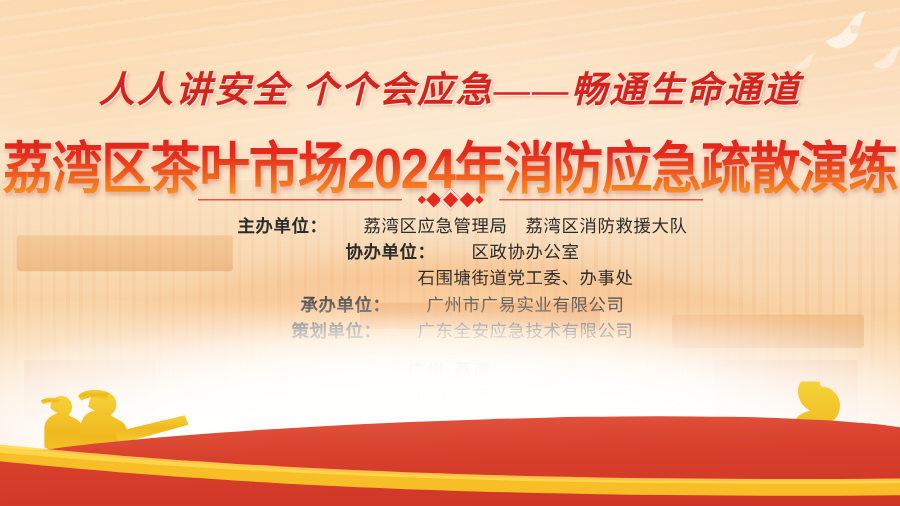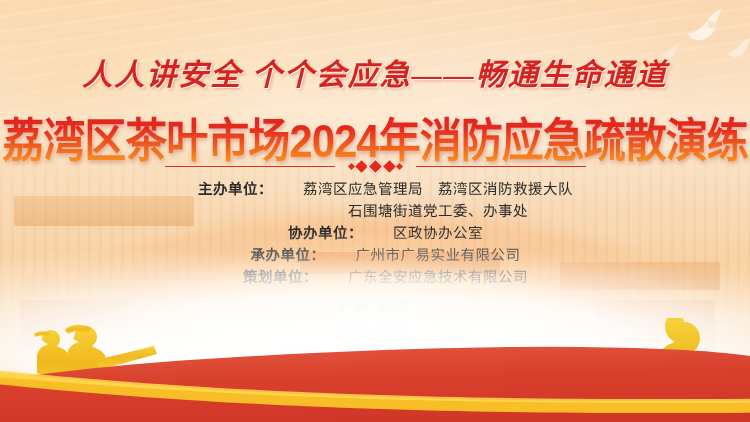--- a/index.html
+++ b/index.html
@@ -239,27 +239,27 @@
       <span class="dia sm"></span>
     </span>
     <span class="line"></span>
   </div>
 
   <div class="orgs">
     <div class="orgrow">
       <span class="lbl">主办单位：</span>
       <span class="val">荔湾区应急管理局　荔湾区消防救援大队</span>
     </div>
+    <div class="orgrow">
+      <span class="lbl">协办单位：</span>
+      <span class="val">区政协办公室</span>
+    </div>
     <div class="orgrow cont">
       <span class="lbl">主办单位：</span>
       <span class="val">石围塘街道党工委、办事处</span>
-    </div>
-    <div class="orgrow">
-      <span class="lbl">协办单位：</span>
-      <span class="val">区政协办公室</span>
     </div>
     <div class="orgrow">
       <span class="lbl">承办单位：</span>
       <span class="val">广州市广易实业有限公司</span>
     </div>
     <div class="orgrow">
       <span class="lbl">策划单位：</span>
       <span class="val">广东全安应急技术有限公司</span>
     </div>
   </div>

